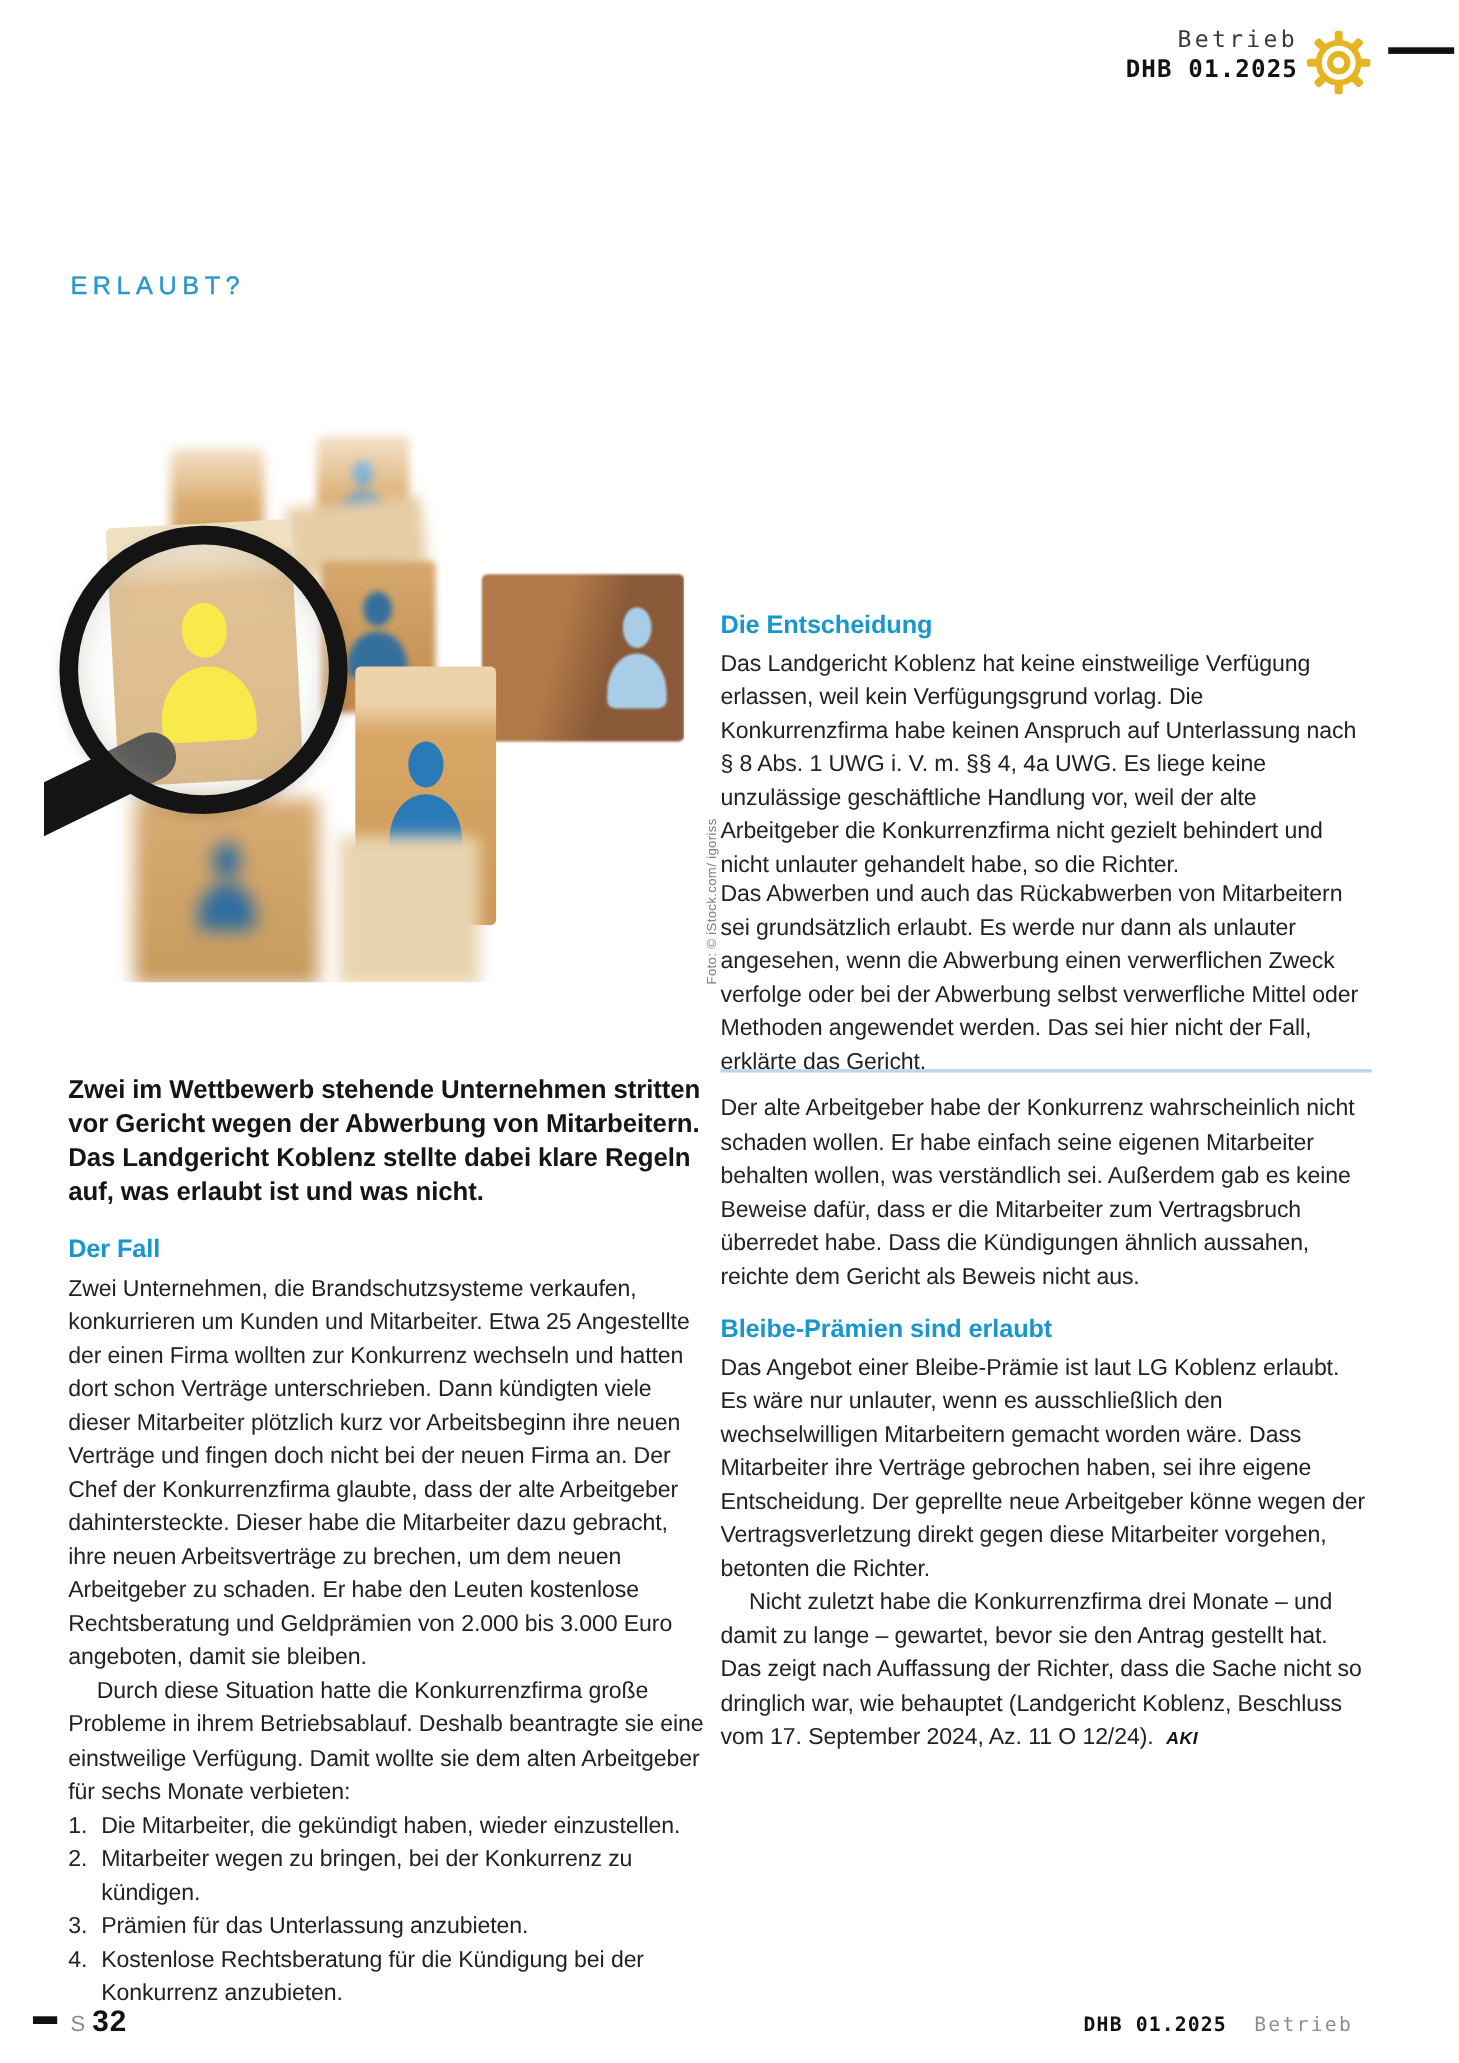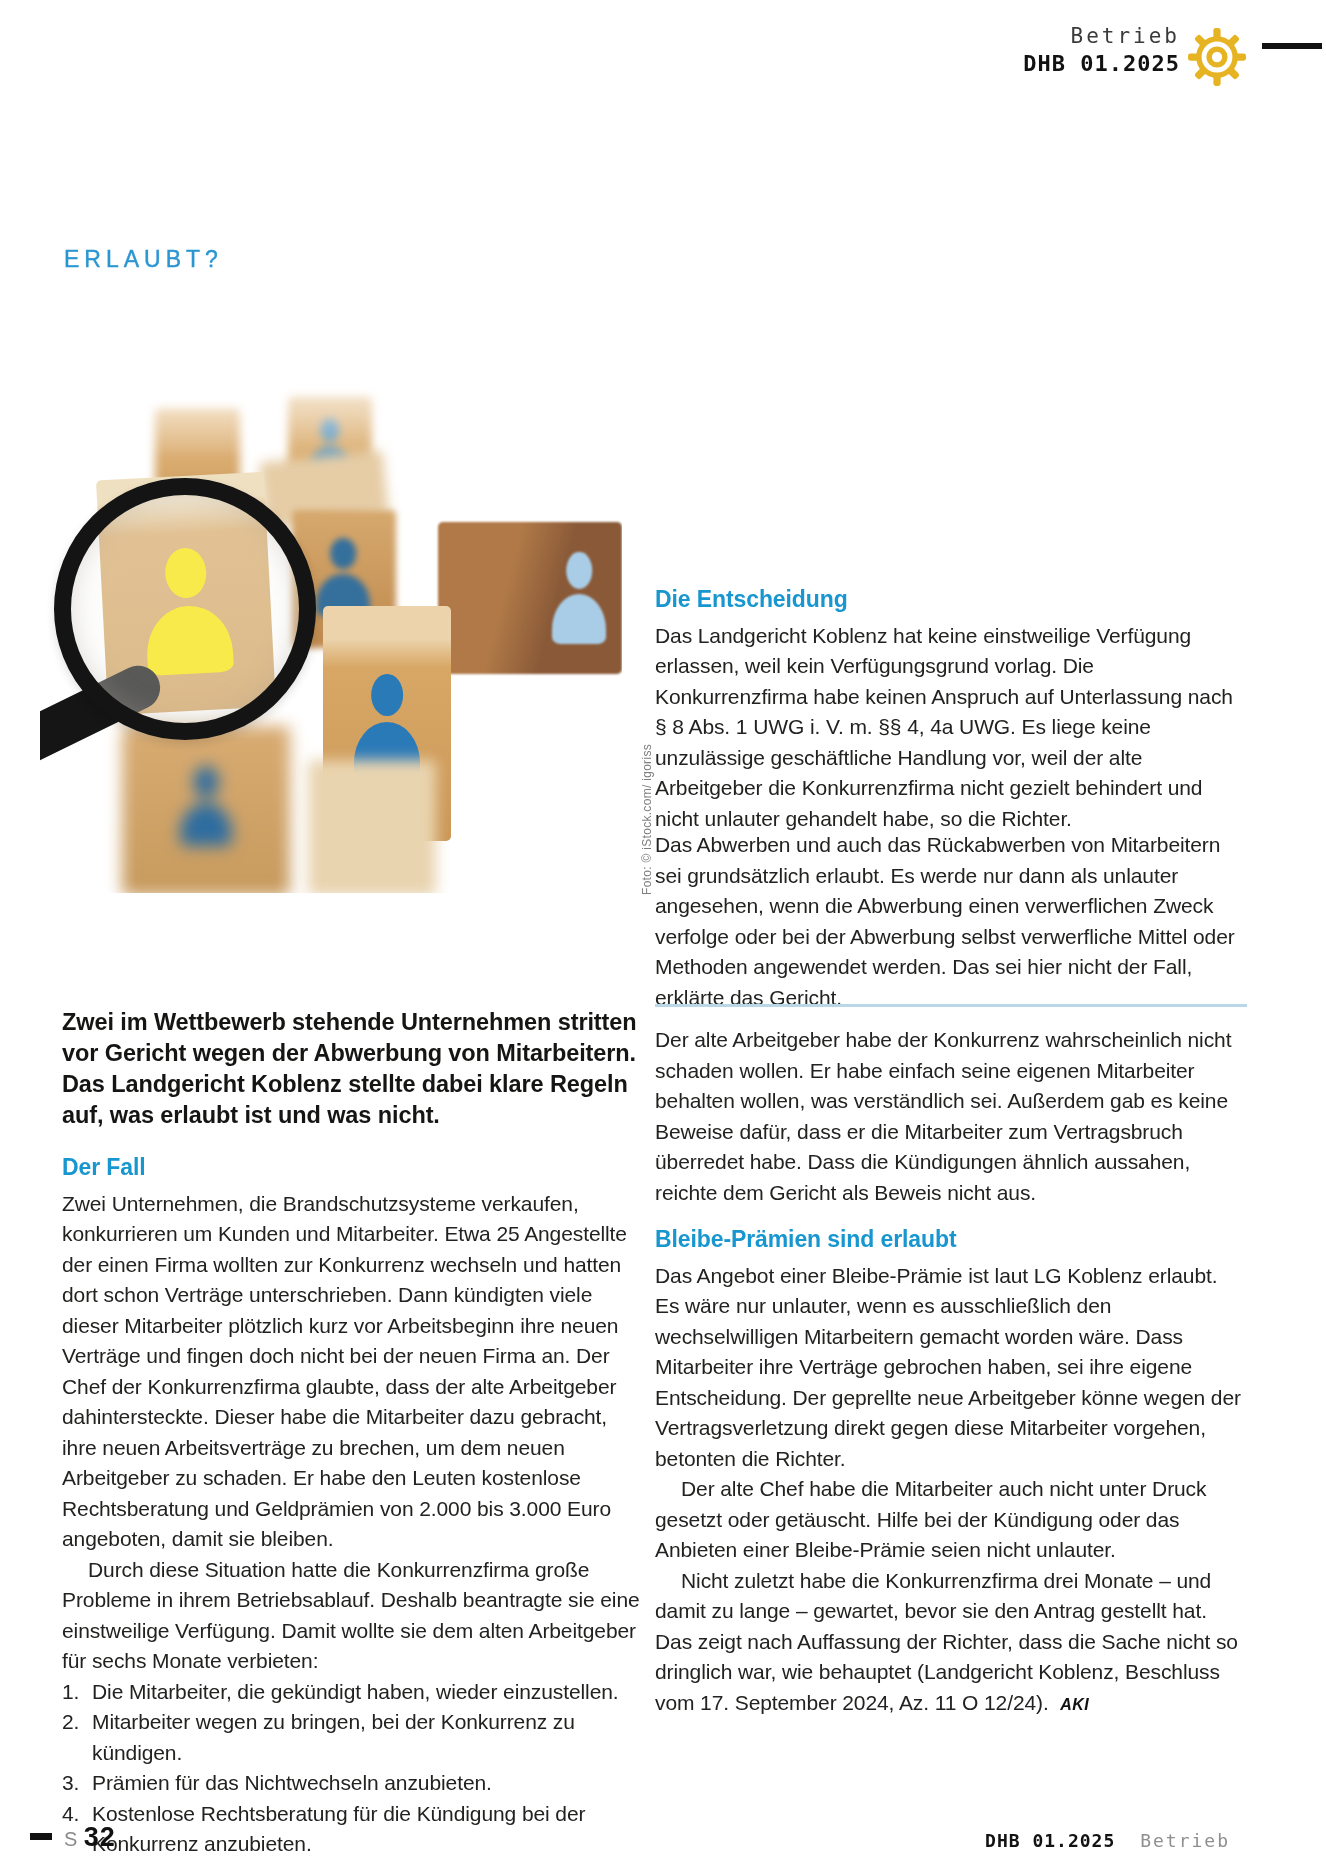--- a/index.html
+++ b/index.html
@@ -27,21 +27,21 @@
                  border-radius:50% 50% 16% 16% / 72% 72% 14% 14%;background:currentColor;}
   .haze{position:absolute;left:0;top:0;right:0;height:150px;background:linear-gradient(#fff 30%,rgba(255,255,255,0));z-index:6;}
   .mag-ring{position:absolute;left:14px;top:170px;width:228px;height:228px;border:17px solid #141414;border-radius:50%;
             background:rgba(250,248,244,.30);box-shadow:inset 0 0 26px rgba(170,160,150,.35), 0 4px 10px rgba(0,0,0,.12);z-index:5;}
   .mag-handle{position:absolute;left:-72px;top:392px;width:200px;height:44px;background:#151515;border-radius:22px;
               transform:rotate(-26deg);z-index:4;}
   .credit{position:absolute;left:640px;top:895px;transform:rotate(-90deg);transform-origin:0 0;
           font-size:12px;color:#7e7e7e;white-space:nowrap;letter-spacing:.3px;}
 
   
-  .col{position:absolute;font-size:21px;line-height:30.5px;letter-spacing:-.1px;color:#222220;margin-top:32px;}
+  .col{position:absolute;font-size:21px;line-height:30.5px;letter-spacing:-.1px;color:#222220;}
   .col p{margin:0;hyphens:auto;}
   .col-left{left:62px;top:975px;width:578px;}
   .col-right{left:655px;top:552px;width:592px;height:1250px;}
   .sub{font-size:23px;font-weight:700;color:#1796cf;margin:0 0 6px 0;}
   .intro{font-size:23.5px;line-height:31px;font-weight:700;color:#151513;margin:0;}
   .blk{position:absolute;left:0;right:0;}
   .indent{text-indent:26px;}
   ol.points{list-style:none;margin:0;padding:0;}
   ol.points li{display:flex;margin:0;}
   ol.points .num{flex:0 0 30px;}
@@ -124,21 +124,21 @@
         <li>
           <span class="num">1.</span>
           <span class="li-text">Die Mitarbeiter, die gekündigt haben, wieder einzustellen.</span>
         </li>
         <li>
           <span class="num">2.</span>
           <span class="li-text">Mitarbeiter wegen zu bringen, bei der Konkurrenz zu kündigen.</span>
         </li>
         <li>
           <span class="num">3.</span>
-          <span class="li-text">Prämien für das Nichtwechseln anzubieten.</span>
+          <span class="li-text">Prämien für das Unterlassung anzubieten.</span>
         </li>
         <li>
           <span class="num">4.</span>
           <span class="li-text">Kostenlose Rechtsberatung für die Kündigung bei der Konkurrenz anzubieten.</span>
         </li>
       </ol>
     </div>
   </div>
 
   <div class="col col-right">
@@ -147,21 +147,20 @@
       <p>Das Landgericht Koblenz hat keine einstweilige Verfügung erlassen, weil kein Verfügungsgrund vorlag. Die Konkurrenzfirma habe keinen Anspruch auf Unterlassung nach § 8 Abs. 1 UWG i. V. m. §§ 4, 4a UWG. Es liege keine unzulässige geschäftliche Handlung vor, weil der alte Arbeitgeber die Konkurrenzfirma nicht gezielt behindert und nicht unlauter gehandelt habe, so die Richter.</p>
     </div>
     <div class="blk" style="top:246px;">
       <p>Das Abwerben und auch das Rückabwerben von Mitarbeitern sei grundsätzlich erlaubt. Es werde nur dann als unlauter angesehen, wenn die Abwerbung einen verwerflichen Zweck verfolge oder bei der Abwerbung selbst verwerfliche Mittel oder Methoden angewendet werden. Das sei hier nicht der Fall, erklärte das Gericht.</p>
     </div>
     <hr class="rule-light blk" style="top:420px;">
     <p class="blk" style="top:441px;">Der alte Arbeitgeber habe der Konkurrenz wahrscheinlich nicht schaden wollen. Er habe einfach seine eigenen Mitarbeiter behalten wollen, was verständlich sei. Außerdem gab es keine Beweise dafür, dass er die Mitarbeiter zum Vertragsbruch überredet habe. Dass die Kündigungen ähnlich aussahen, reichte dem Gericht als Beweis nicht aus.</p>
     <div class="blk" style="top:640px;">
       <h2 class="sub">Bleibe-Prämien sind erlaubt</h2>
       <p>Das Angebot einer Bleibe-Prämie ist laut LG Koblenz erlaubt. Es wäre nur unlauter, wenn es ausschließlich den wechselwilligen Mitarbeitern gemacht worden wäre. Dass Mitarbeiter ihre Verträge gebrochen haben, sei ihre eigene Entscheidung. Der geprellte neue Arbeitgeber könne wegen der Vertragsverletzung direkt gegen diese Mitarbeiter vorgehen, betonten die Richter.</p>
-      <p class="indent">Der alte Chef habe die Mitarbeiter auch nicht unter Druck gesetzt oder getäuscht. Hilfe bei der Kündigung oder das Anbieten einer Bleibe-Prämie seien nicht unlauter.</p>
       <p class="indent"><span>Nicht zuletzt habe die Konkurrenzfirma drei Monate – und damit zu lange – gewartet, bevor sie den Antrag gestellt hat. Das zeigt nach Auffassung der Richter, dass die Sache nicht so dringlich war, wie behauptet (Landgericht Koblenz, Beschluss vom 17. September 2024, Az. 11 O 12/24).</span>&nbsp;&nbsp;<span class="author">AKI</span></p>
     </div>
   </div>
 
   <div class="foot-dash"></div>
   <div class="foot-page">
     <span class="s">S</span>
     <span class="num">32</span>
   </div>
   <div class="foot-right">

